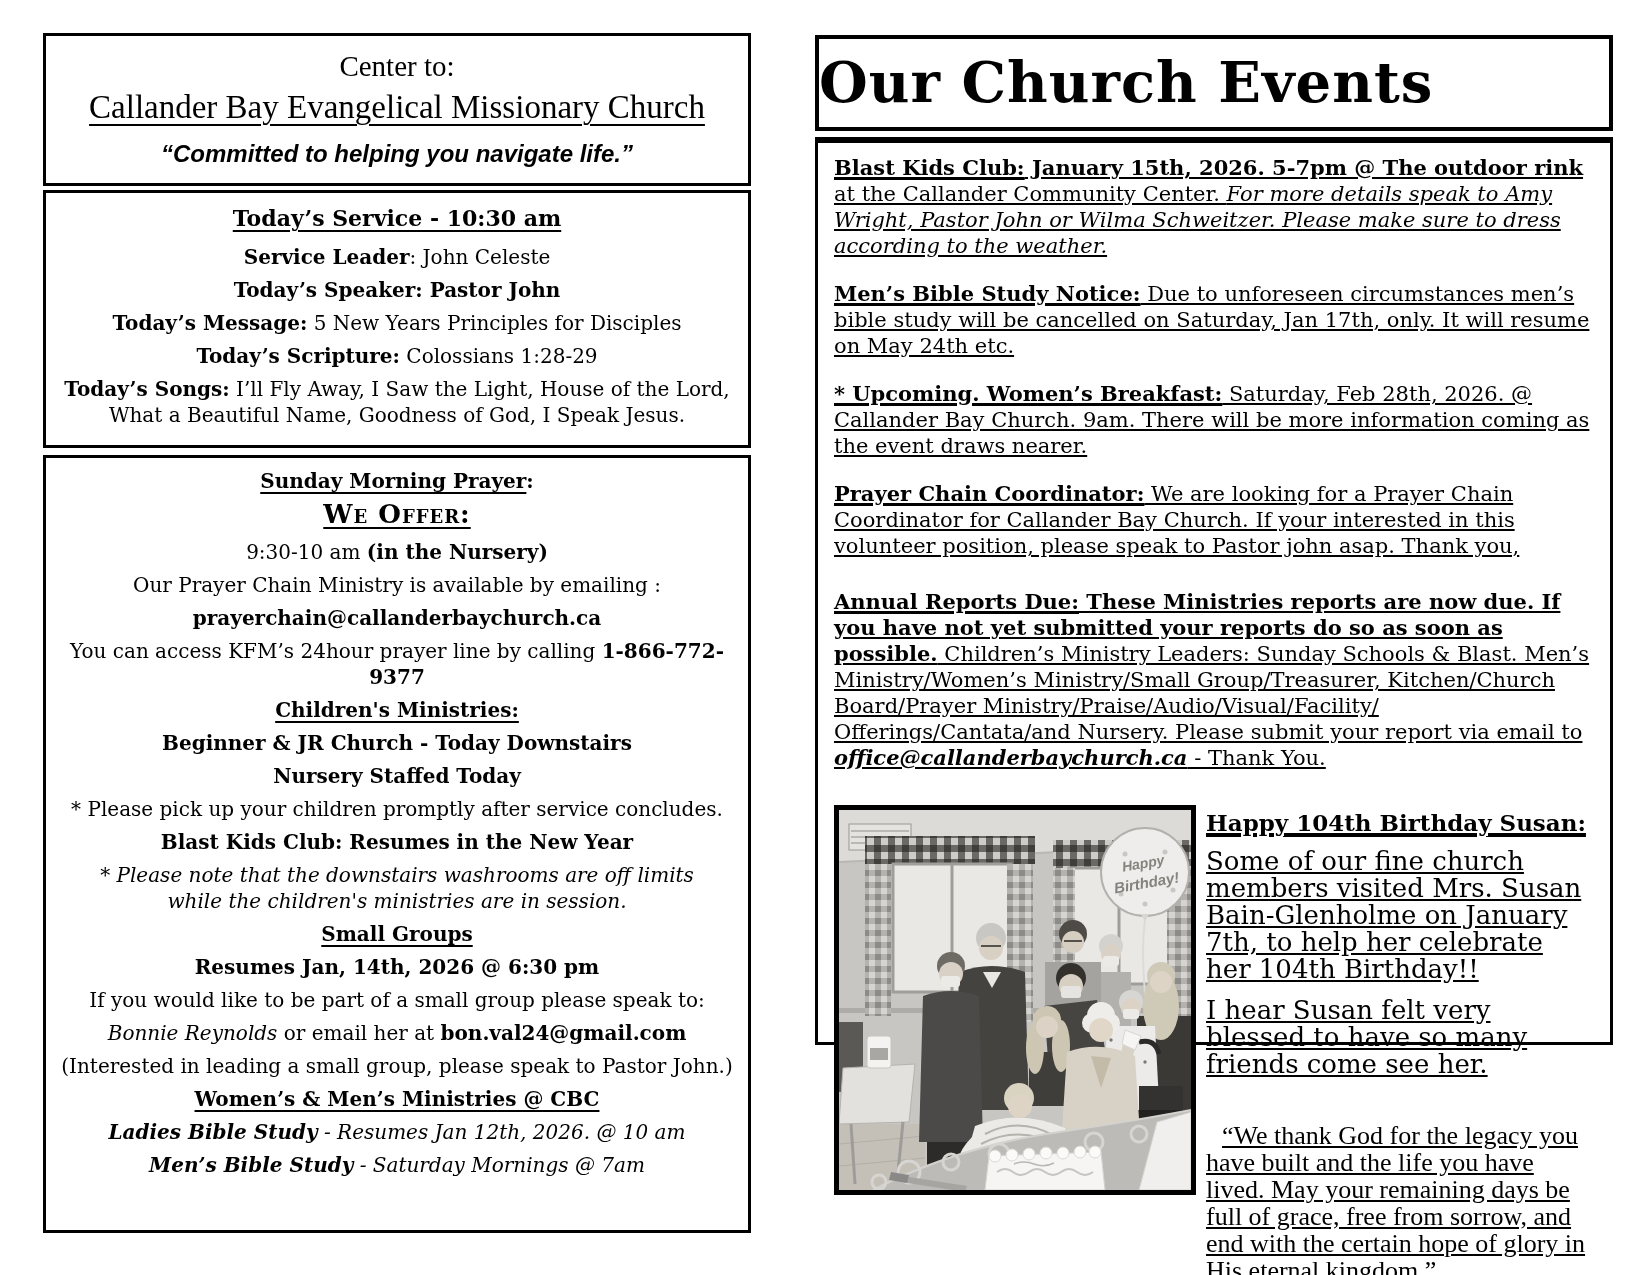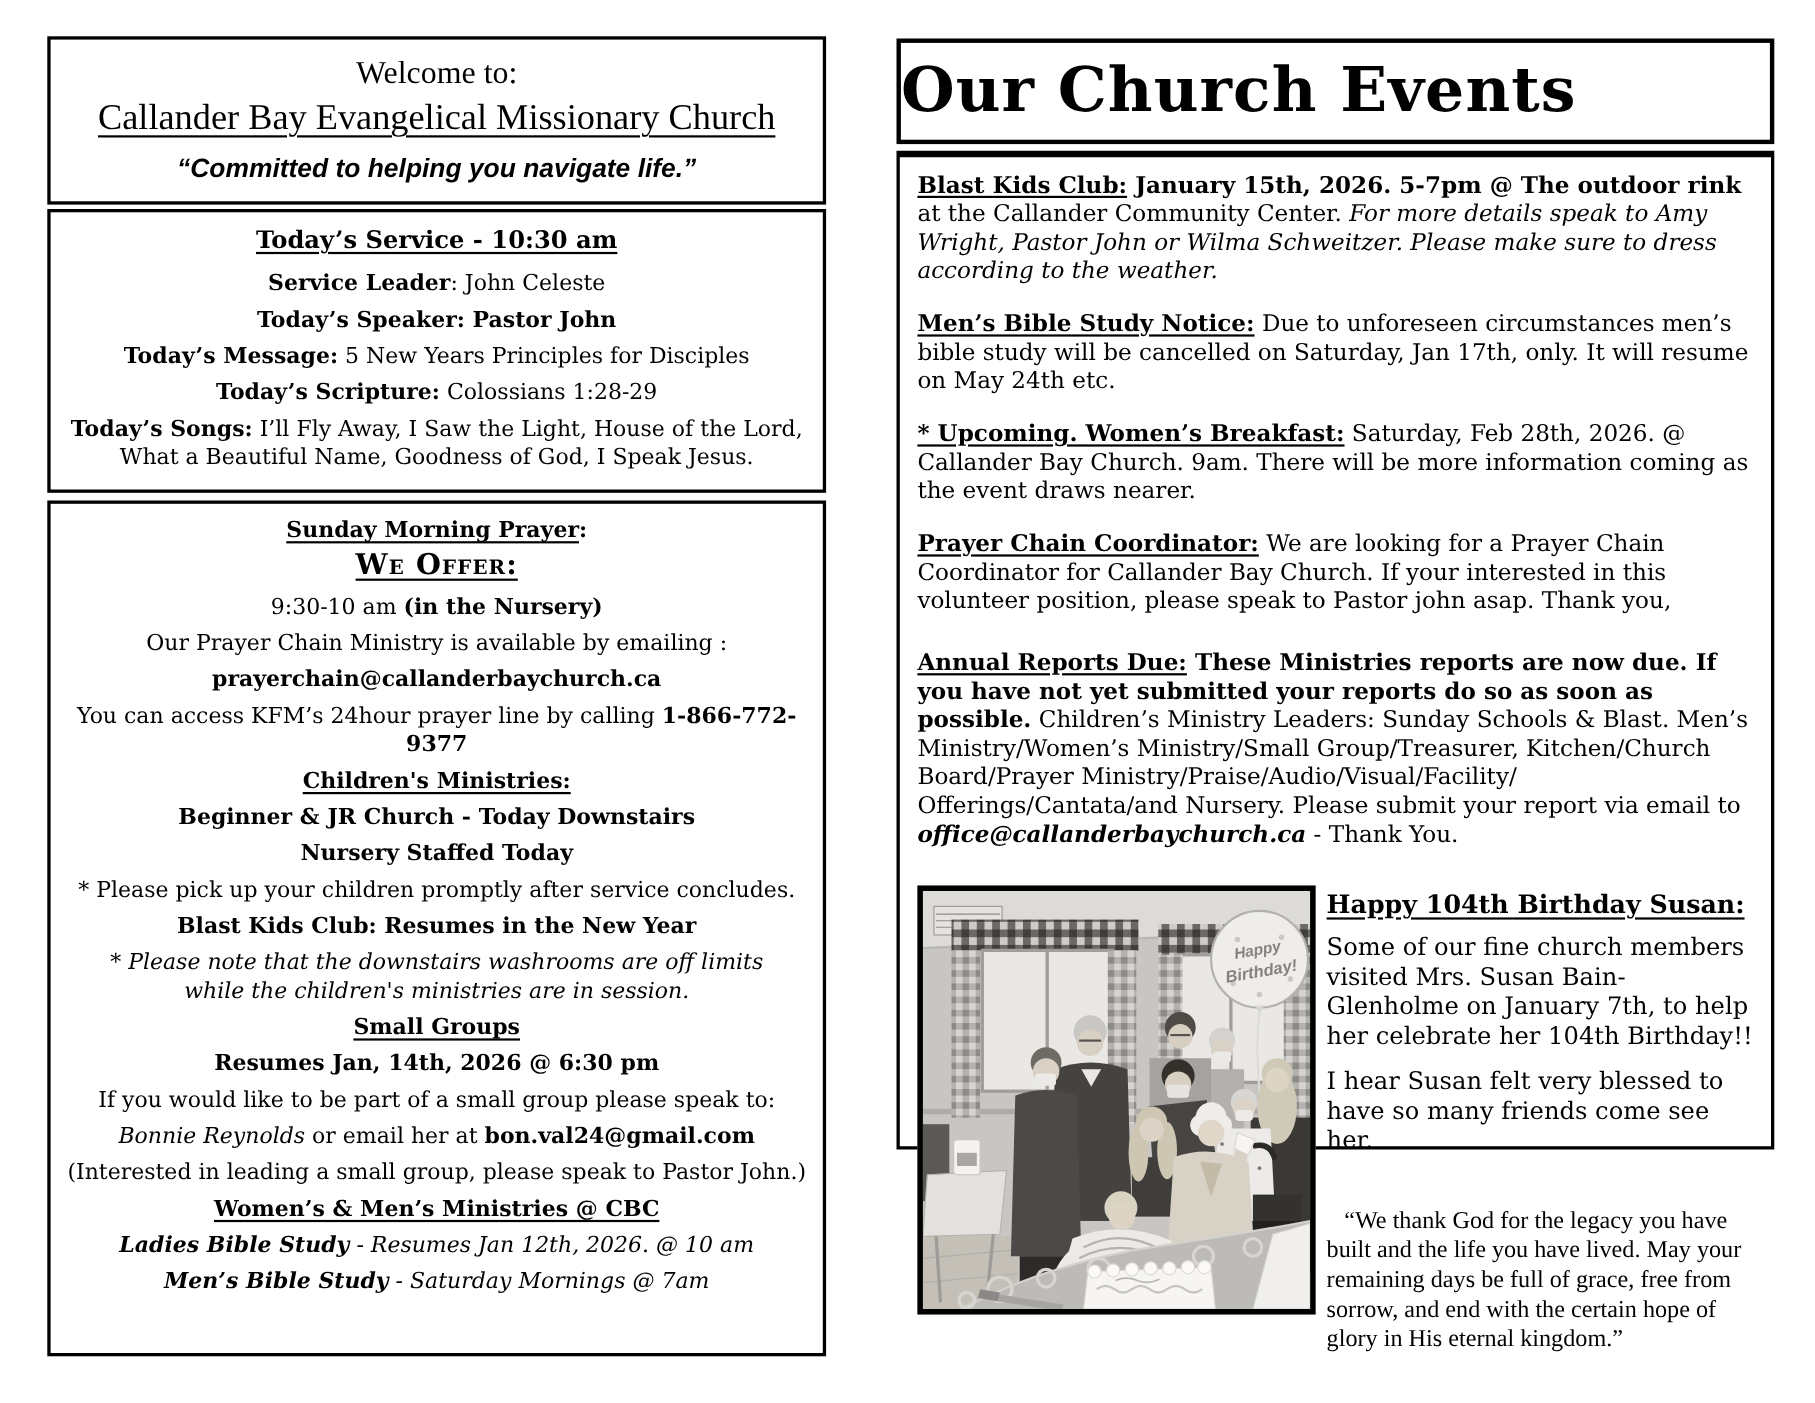--- a/index.html
+++ b/index.html
@@ -24,41 +24,41 @@
   .u{text-decoration:underline;text-decoration-thickness:2px;text-underline-offset:4px;}
   .bu{font-weight:bold;text-decoration:underline;text-decoration-thickness:2px;text-underline-offset:4px;}
   .hed{margin-bottom:10px;}
   .hed .sc{font-variant:small-caps;font-weight:bold;font-size:26px;letter-spacing:1px;}
   .hed2{margin-bottom:12px;font-size:22px;}
   .two{width:88%;margin-left:auto;margin-right:auto;}
 
   
   .title-box{left:815px;top:35px;width:798px;height:96px;border-width:4px;}
   .events-title{font-family:"DejaVu Serif",serif;font-size:56px;font-weight:bold;text-align:left;margin:0;line-height:86px;letter-spacing:1px;}
-  .events-box{left:815px;top:137px;width:798px;height:908px;border-width:3px;border-top-width:6px;padding:12px 16px 0;}
+  .events-box{left:815px;top:137px;width:798px;height:908px;border-width:3px;border-top-width:6px;padding:12px 16px 0;text-decoration:underline;}
   .ev{font-size:21px;line-height:26px;margin:0 0 22px;text-align:left;}
   .ev .bu{text-underline-offset:3px;}
   .gap-lg{margin-top:30px;}
 
   .photo-row{display:flex;margin-top:34px;}
   .photo{flex:none;width:352px;height:380px;border:5px solid #000;margin:0;background:#c8c6c2;}
   .bday{margin-left:10px;padding-top:4px;width:436px;}
   .bday-heading{font-size:23px;margin:0 0 12px;}
-  .bday p{font-size:22px;line-height:27px;margin:0 0 14px;}
+  .bday p{font-size:26px;line-height:27px;margin:0 0 14px;}
   .quote{font-family:"Liberation Serif",serif;font-size:20.5px;line-height:30px;margin-top:44px !important;text-indent:16px;}
 </style>
 </head>
 <body>
 
 <div class="sheet">
 
   <div>
 
     <section class="box welcome-box">
-      <p class="welcome-line">Welcome to:</p>
+      <p class="welcome-line">Center to:</p>
       <h1 class="church-name"><span class="u">Callander Bay Evangelical Missionary Church</span></h1>
       <p class="motto">“Committed to helping you navigate life.”</p>
     </section>
 
     <section class="box service-box">
       <p class="ln hed2"><span class="bu">Today’s Service - 10:30 am</span></p>
       <p class="ln"><span class="b">Service Leader</span><span>: John Celeste</span></p>
       <p class="ln b">Today’s Speaker: Pastor John</p>
       <p class="ln"><span class="b">Today’s Message:</span><span> 5 New Years Principles for Disciples</span></p>
       <p class="ln"><span class="b">Today’s Scripture:</span><span> Colossians 1:28-29</span></p>

